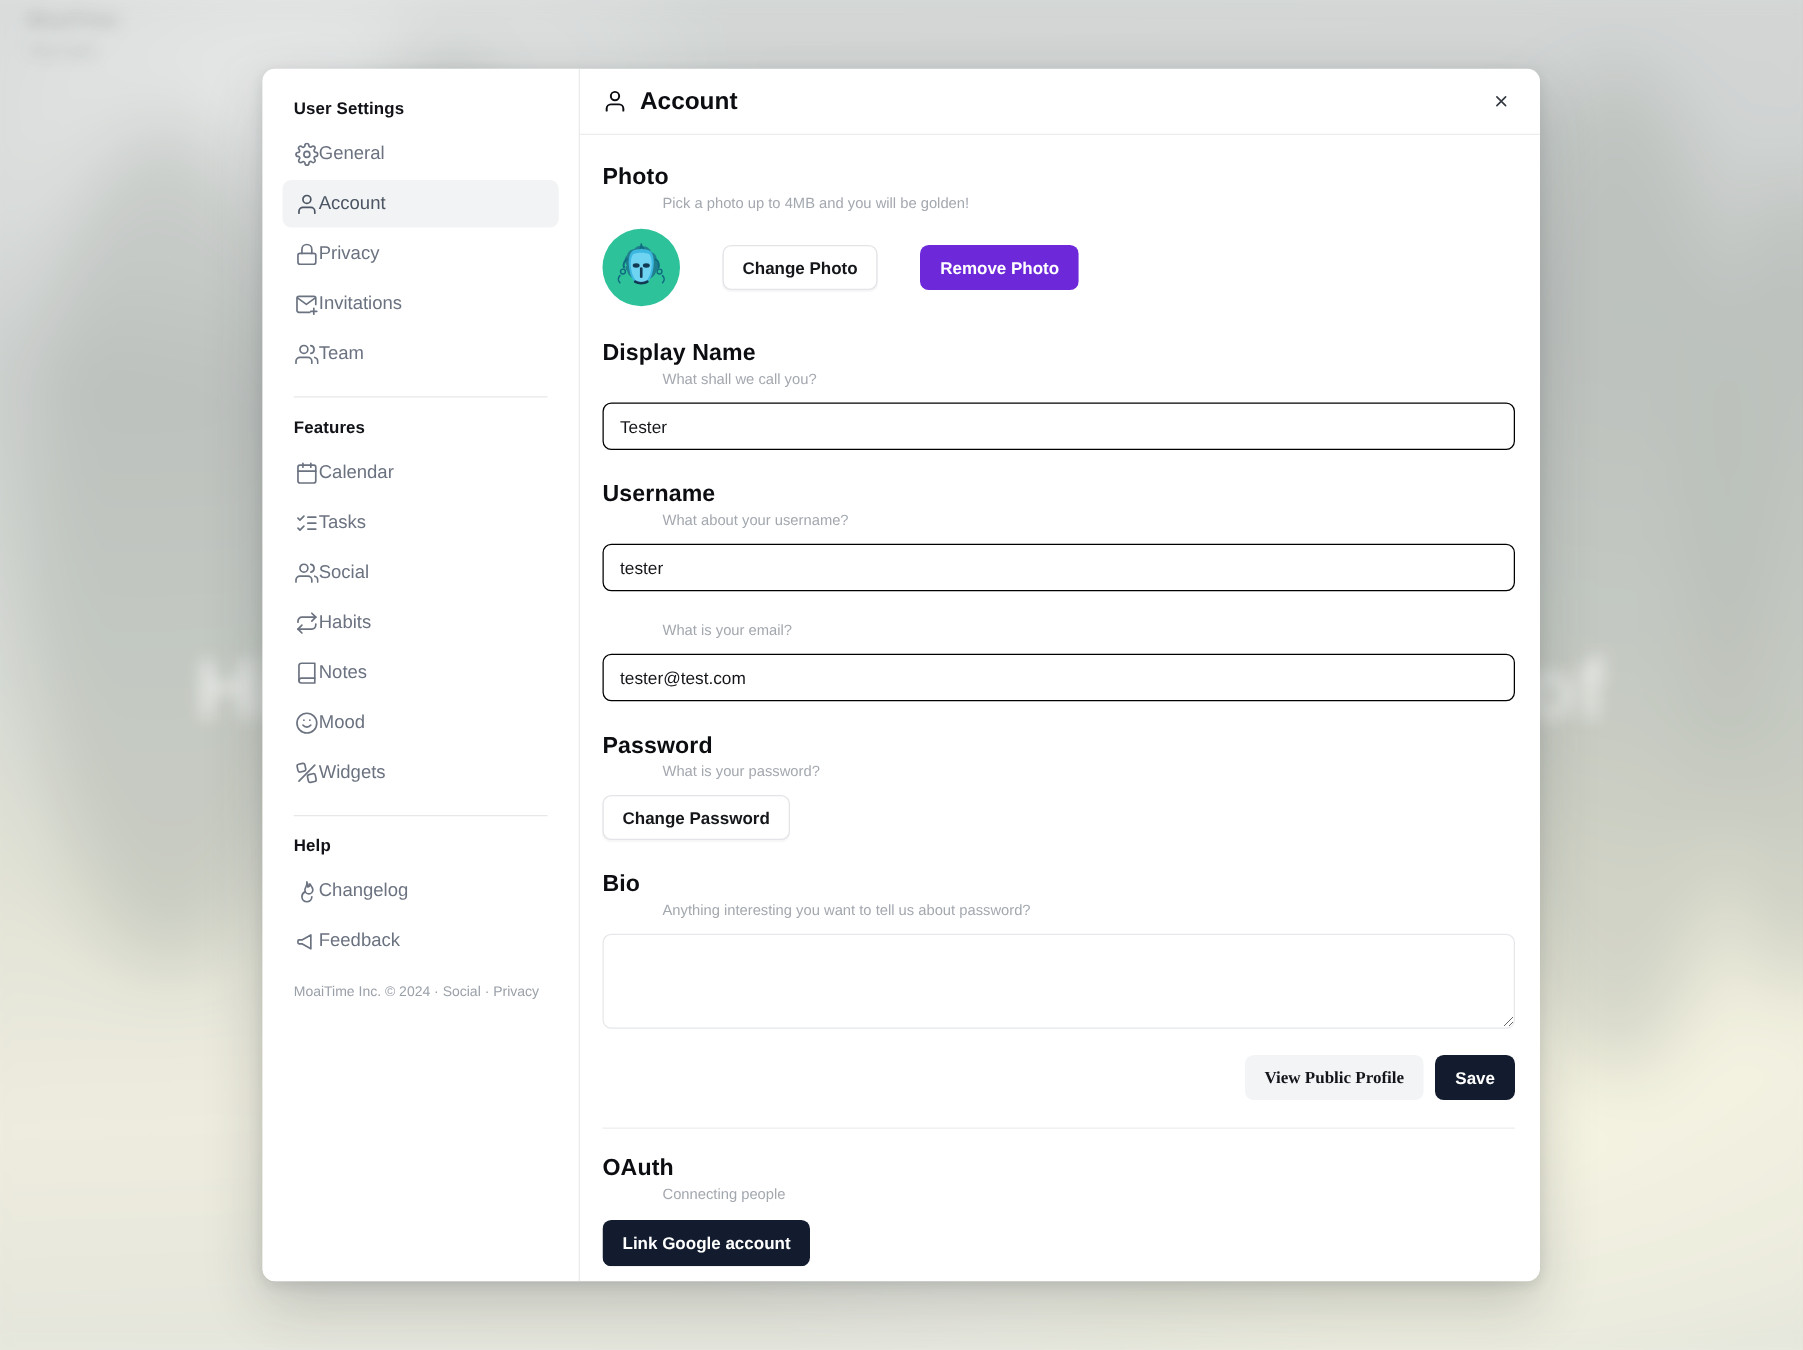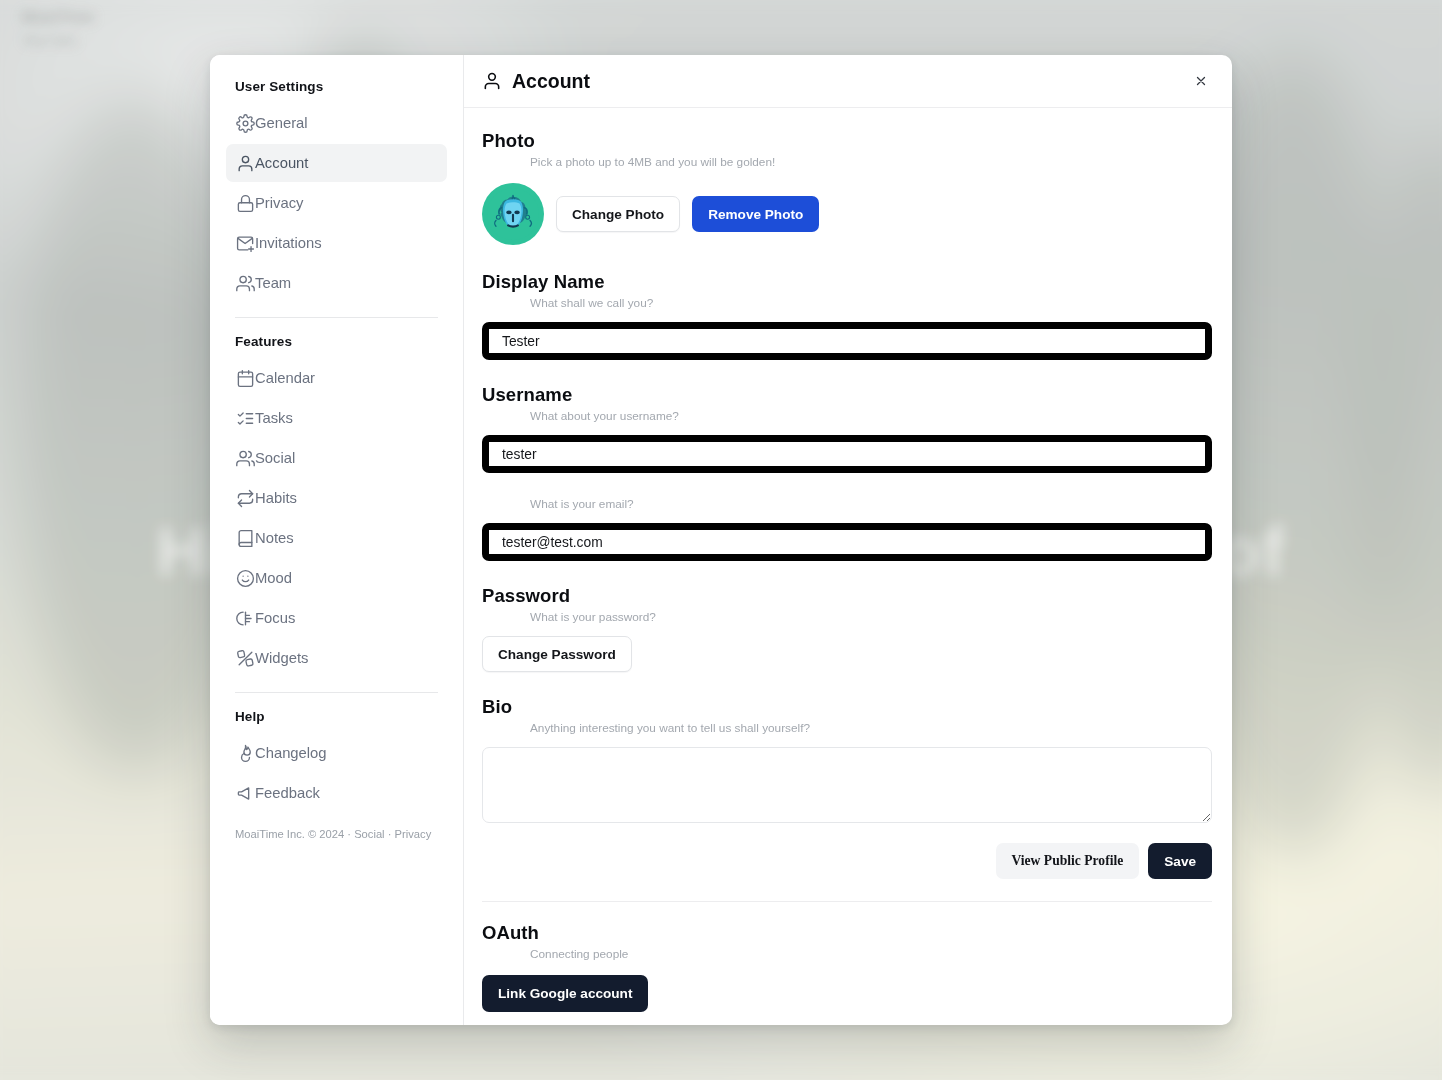--- a/index.html
+++ b/index.html
@@ -170,21 +170,21 @@
   .sec-sub {
     font-size: 11.8px;
     color: #a3a8af;
     margin-top: 3px;
     margin-left: 48px;
   }
 
   .photo-row {
     display: flex;
     align-items: center;
-    gap: 12px;
+    gap: 34px;
     margin-top: 14px;
   }
   .avatar {
     width: 62px; height: 62px;
     border-radius: 50%;
     background: #2ec29a;
     display: flex; align-items: center; justify-content: center;
     overflow: hidden;
     flex: 0 0 62px;
   }
@@ -203,30 +203,30 @@
     cursor: pointer;
     border: 1px solid transparent;
     white-space: nowrap;
   }
   .btn-outline {
     background: #ffffff;
     border-color: #e2e4e7;
     color: #14161a;
     box-shadow: 0 1px 1px rgba(16,24,40,0.04);
   }
-  .btn-danger { background: #1d4ed8; color: #ffffff; }
+  .btn-danger { background: #6d28d9; color: #ffffff; }
   .btn-dark { background: #131c2e; color: #ffffff; }
   .btn-ghost { background: #f3f4f6; color: #13151a; font-family: Liberation Serif, serif; }
 
   .field-block { margin-top: 24px; }
   .text-input {
     width: 100%;
     height: 38px;
     margin-top: 12px;
-    border: 7px solid #000000;
+    border: 1px solid #000000;
     border-radius: 7px;
     padding: 0 13px;
     font-size: 13.8px;
     color: #14161a;
     font-family: "Liberation Sans", sans-serif;
     background: #ffffff;
     outline: none;
   }
   .text-input::placeholder { color: #b6bbc2; }
 
@@ -394,30 +394,20 @@
       <span>
         <svg viewBox="0 0 24 24" fill="none" stroke="currentColor" stroke-width="1.7" stroke-linecap="round" stroke-linejoin="round">
           <circle cx="12" cy="12" r="10"></circle>
           <path d="M8 14s1.5 2 4 2 4-2 4-2"></path>
           <path d="M9 9h.01M15 9h.01"></path>
         </svg>
       </span>
       <span class="label">Mood</span>
     </div>
 
-    <div class="nav-item">
-      <span>
-        <svg viewBox="0 0 24 24" fill="none" stroke="currentColor" stroke-width="1.7" stroke-linecap="round" stroke-linejoin="round">
-          <path d="M9 20a8 8 0 1 1 0-16"></path>
-          <path d="M12 4v16"></path>
-          <path d="M12 8h5M12 12h7M12 16h5"></path>
-        </svg>
-      </span>
-      <span class="label">Focus</span>
-    </div>
 
     <div class="nav-item">
       <span>
         <svg viewBox="0 0 24 24" fill="none" stroke="currentColor" stroke-width="1.7" stroke-linecap="round" stroke-linejoin="round">
           <rect x="2.5" y="2.5" width="8" height="8" rx="2" transform="rotate(-12 6.5 6.5)"></rect>
           <rect x="13" y="13" width="8" height="8" rx="2" transform="rotate(-12 17 17)"></rect>
           <path d="M4 20 20 4"></path>
         </svg>
       </span>
       <span class="label">Widgets</span>
@@ -520,21 +510,21 @@
       </div>
 
       <div class="field-block">
         <div class="sec-title">Password</div>
         <div class="sec-sub">What is your password?</div>
         <button class="btn btn-outline" style="margin-top:12px">Change Password</button>
       </div>
 
       <div class="field-block">
         <div class="sec-title">Bio</div>
-        <div class="sec-sub">Anything interesting you want to tell us shall yourself?</div>
+        <div class="sec-sub">Anything interesting you want to tell us about password?</div>
         <textarea class="bio" placeholder="" style=""></textarea>
       </div>
 
       <div class="actions-row">
         <button class="btn btn-ghost">View Public Profile</button>
         <button class="btn btn-dark">Save</button>
       </div>
 
       <div class="hr"></div>
 

